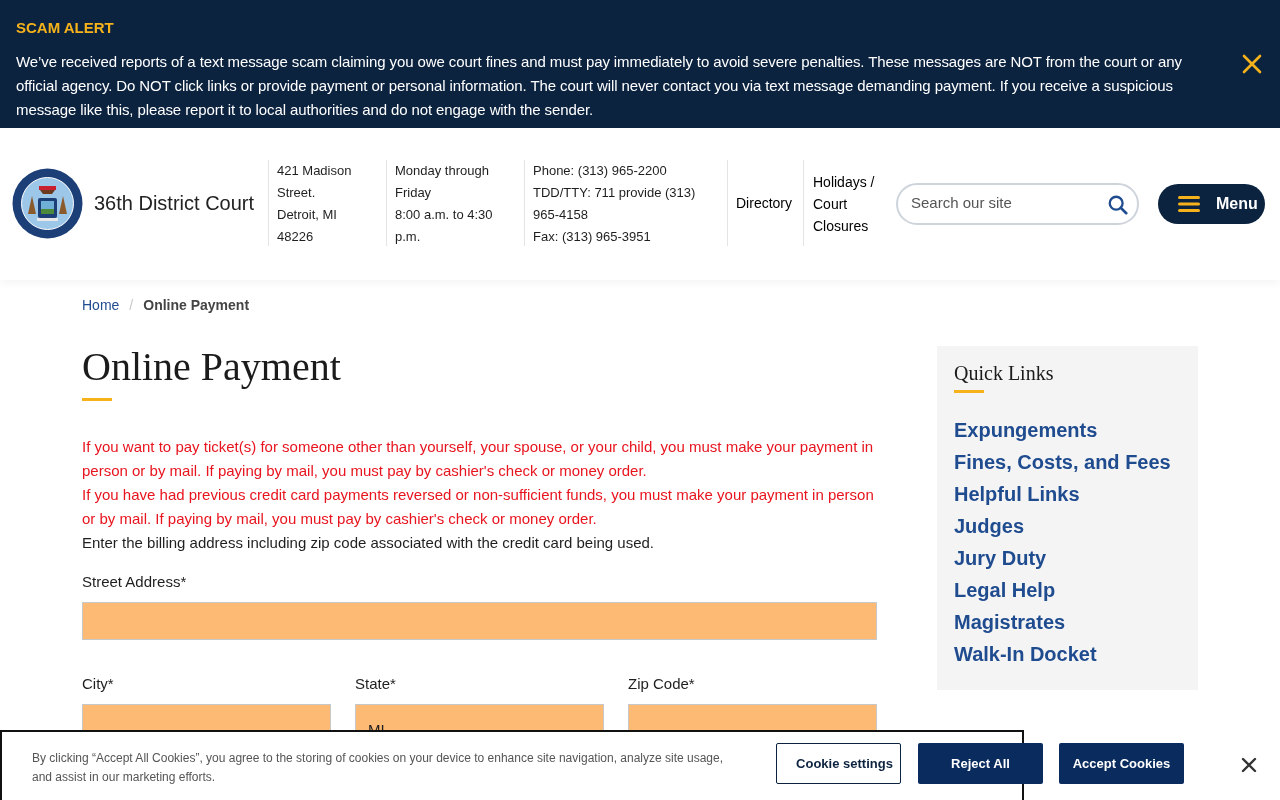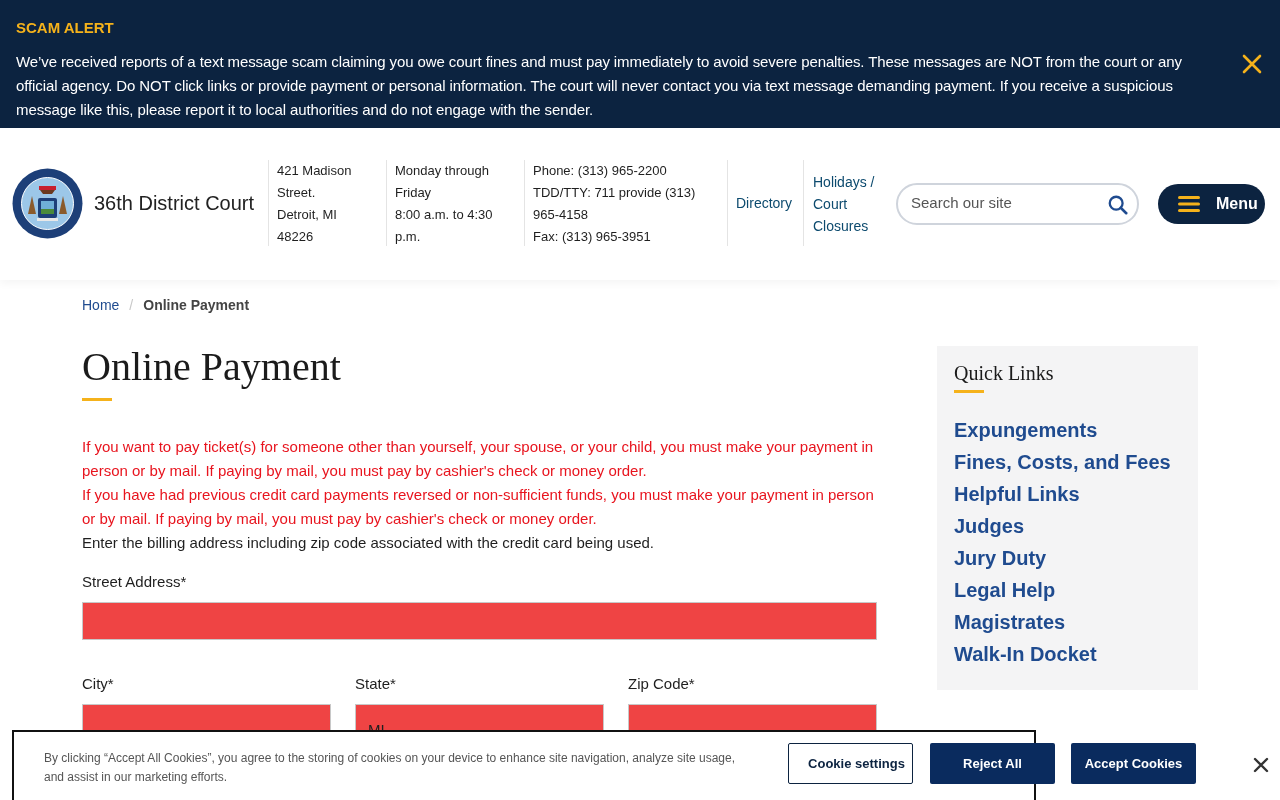--- a/index.html
+++ b/index.html
@@ -10,21 +10,21 @@
   .alert-title { color: #f5b21b; font-weight: bold; font-size: 15px; line-height: 20px; }
   .alert-text { color: #ffffff; font-size: 15px; line-height: 24px; margin-top: 12px; letter-spacing: -0.1px; }
   .alert-close { position: absolute; right: 16px; top: 52px; width: 24px; height: 24px; cursor: pointer; }
 
   
   .header { position: absolute; left: 0; top: 128px; width: 1280px; height: 152px; background: #fff; box-shadow: 0 4px 8px rgba(0,0,0,0.04); }
   .seal { position: absolute; left: 12px; top: 40px; width: 71px; height: 71px; }
   .site-name { position: absolute; left: 94px; top: 64px; font-family: Liberation Sans, sans-serif; font-size: 20px; color: #222; }
   .info-col { position: absolute; top: 32px; height: 86px; border-left: 1px solid #e4e4e4; padding-left: 8px; font-size: 13px; line-height: 22px; color: #1f1f1f; font-weight: 500; }
   .info-col span { display: block; }
-  .nav-link { position: absolute; color: #0c4a6e; font-size: 14px; line-height: 22px; text-decoration: none; }
+  .nav-link { position: absolute; color: #000000; font-size: 14px; line-height: 22px; text-decoration: none; }
   .search { position: absolute; left: 896px; top: 55px; width: 243px; height: 42px; border: 2px solid #cfd4dc; border-radius: 21px; background: #fff; }
   .search input { border: none; outline: none; background: transparent; position: absolute; left: 13px; top: 9px; width: 190px; font-size: 15px; color: #7f1d1d; font-family: "Liberation Sans", sans-serif; }
   .search input::placeholder { color: #555; }
   .search-icon { position: absolute; right: 8px; top: 9px; width: 22px; height: 22px; cursor: pointer; }
   .menu-btn { position: absolute; left: 1158px; top: 56px; width: 107px; height: 40px; background: #0c2340; border-radius: 20px; color: #fff; display: flex; align-items: center; padding-left: 20px; cursor: pointer; }
   .menu-btn .lbl { font-weight: bold; font-size: 16px; margin-left: 16px; }
 
   
   .breadcrumb { position: absolute; left: 82px; top: 297px; font-size: 14px; display: flex; align-items: center; }
   .breadcrumb a { color: #1f4b8f; text-decoration: none; }
@@ -35,32 +35,32 @@
   .page-title { position: absolute; left: 82px; top: 343px; font-family: "Liberation Serif", "DejaVu Serif", serif; font-size: 40px; color: #1b1b1b; font-weight: normal; }
   .title-bar { position: absolute; left: 82px; top: 398px; width: 30px; height: 3px; background: #f5b21b; }
 
   
   .body-text { position: absolute; left: 82px; top: 435px; width: 800px; font-size: 15px; line-height: 24px; }
   .red { color: #e8141e; }
   .dark { color: #1f1f1f; }
 
   
   .lbl-field { position: absolute; font-size: 15px; color: #1f1f1f; }
-  .input { position: absolute; height: 38px; border: 1px solid #c8c8c8; background: #ef4444; font-size: 15px; padding: 0 12px; font-family: "Liberation Sans", sans-serif; color: #1f1f1f; outline: none; }
+  .input { position: absolute; height: 38px; border: 1px solid #c8c8c8; background: #fdba74; font-size: 15px; padding: 0 12px; font-family: "Liberation Sans", sans-serif; color: #1f1f1f; outline: none; }
 
   
   .quick { position: absolute; left: 937px; top: 346px; width: 261px; height: 344px; background: #f4f4f5; }
   .quick-title { position: absolute; left: 17px; top: 16px; font-family: "Liberation Serif", "DejaVu Serif", serif; font-size: 20px; color: #1b1b1b; }
   .quick-bar { position: absolute; left: 17px; top: 44px; width: 30px; height: 3px; background: #f5b21b; }
   .quick-list { position: absolute; left: 17px; top: 72px; list-style: none; }
   .quick-list li { height: 32px; line-height: 24px; }
   .quick-list a { color: #1f4b8f; font-weight: bold; font-size: 20px; text-decoration: none; }
 
   
-  .cookie { position: absolute; left: 0; top: 730px; width: 1024px; height: 70px; background: #fff; border: 2px solid #111; border-bottom: none; margin-left: 12px; }
+  .cookie { position: absolute; left: 0; top: 730px; width: 1024px; height: 70px; background: #fff; border: 2px solid #111; border-bottom: none; }
   .cookie-text { position: absolute; left: 30px; top: 17px; width: 700px; font-size: 12px; line-height: 19px; color: #555; }
   .cbtn { position: absolute; top: 11px; height: 41px; font-size: 13px; font-weight: bold; border-radius: 2px; display: flex; align-items: center; justify-content: center; cursor: pointer; font-family: "Liberation Sans", sans-serif; }
   .cbtn.outline { left: 774px; width: 125px; border: 1px solid #0c2340; background: #fff; color: #0c2340; padding-left: 12px; }
   .cbtn.solid { background: #0a2b5e; color: #fff; border: none; }
   .cookie-close { position: absolute; left: 1236px; top: 22px; width: 22px; height: 22px; cursor: pointer; }
 </style>
 </head>
 <body>
 
 <div class="alert">

